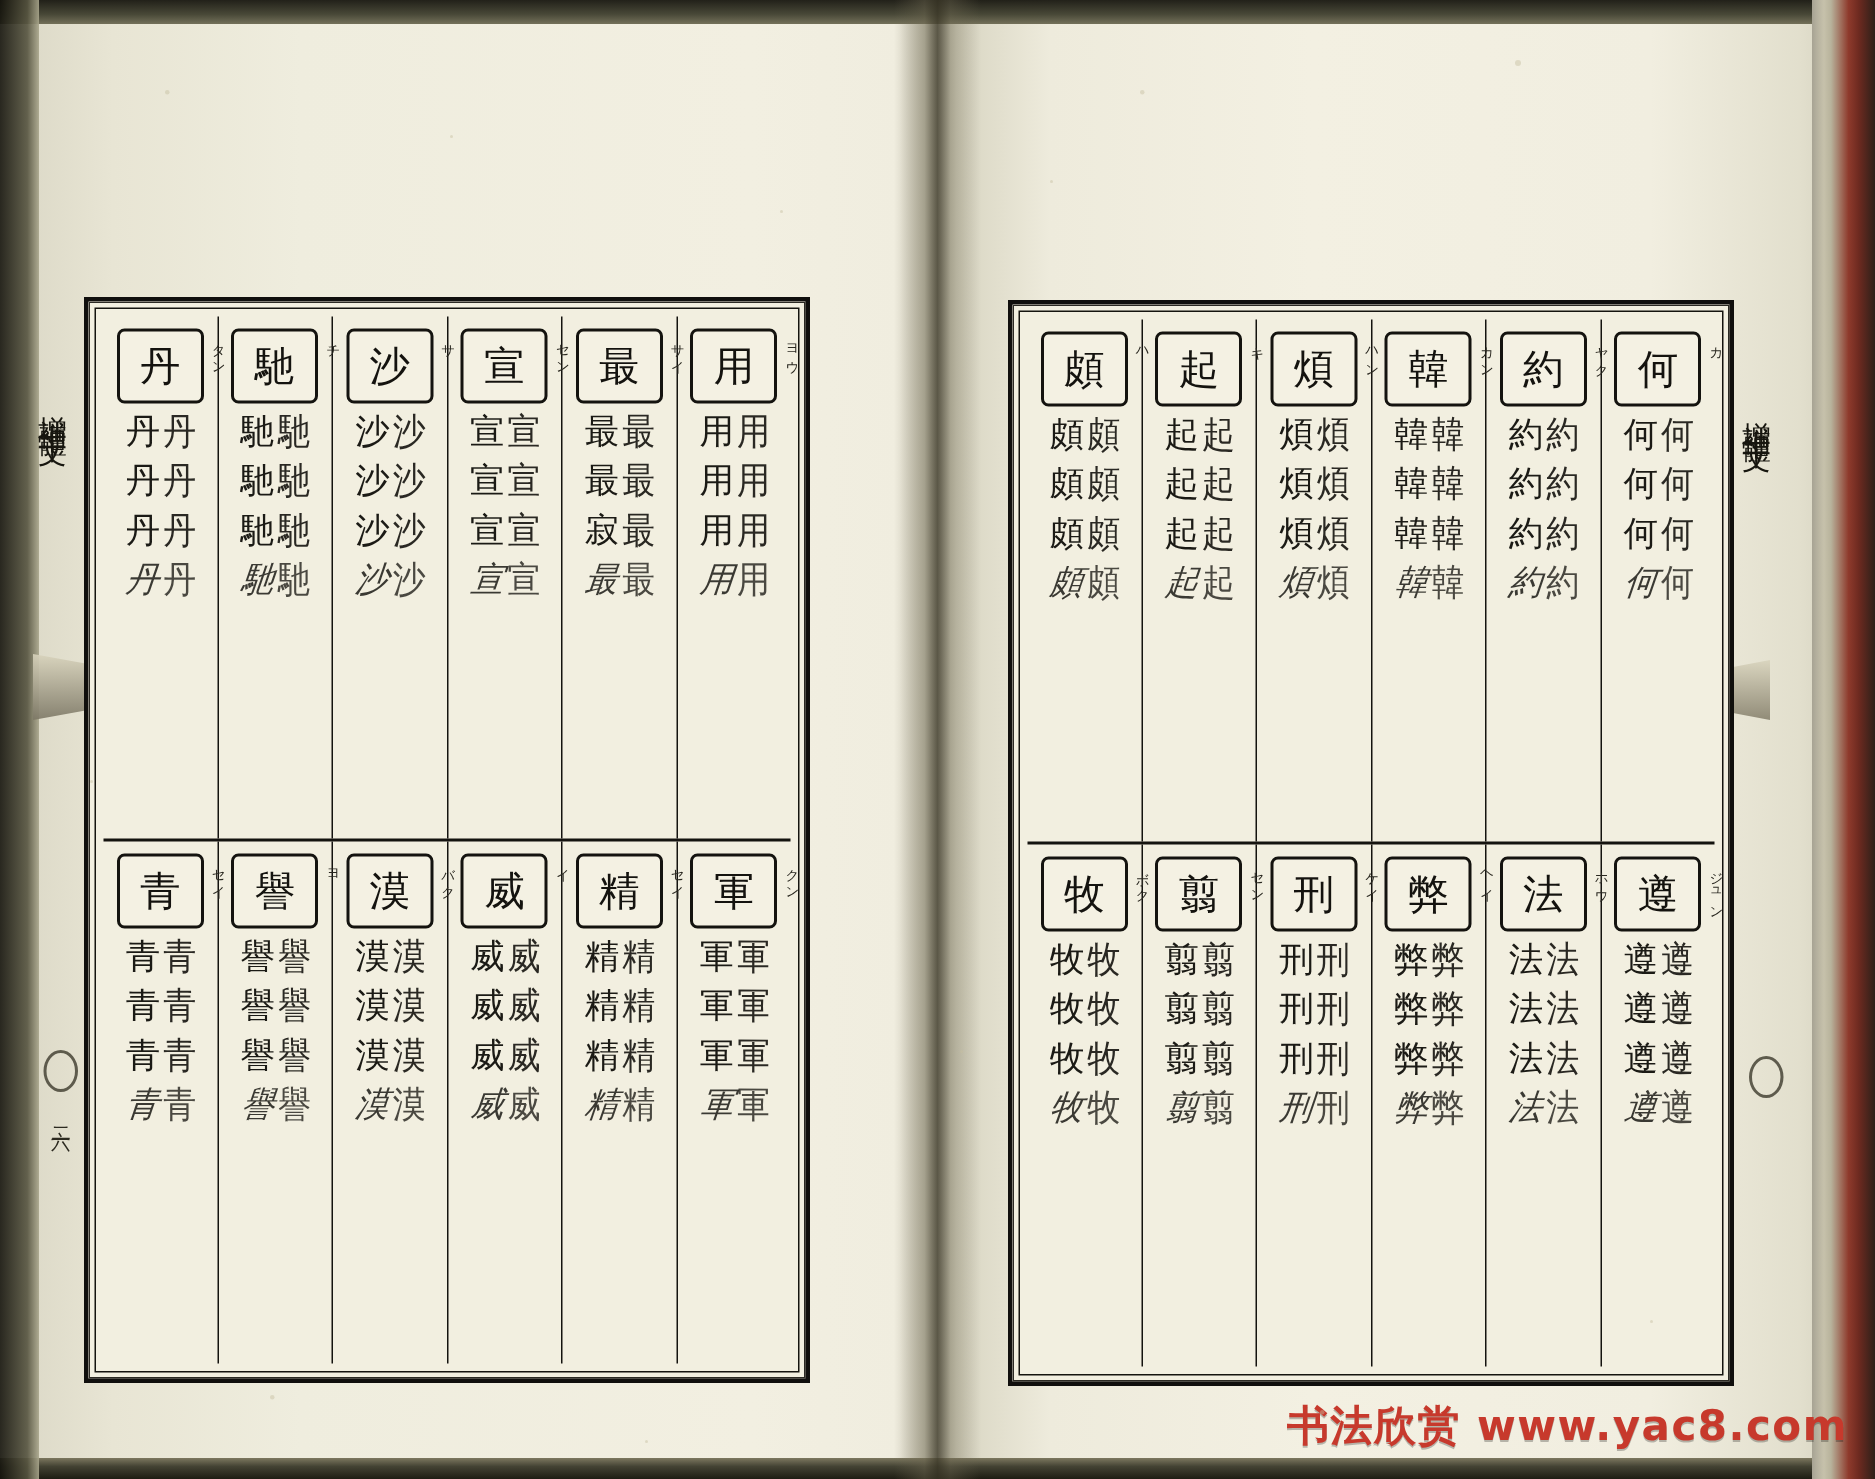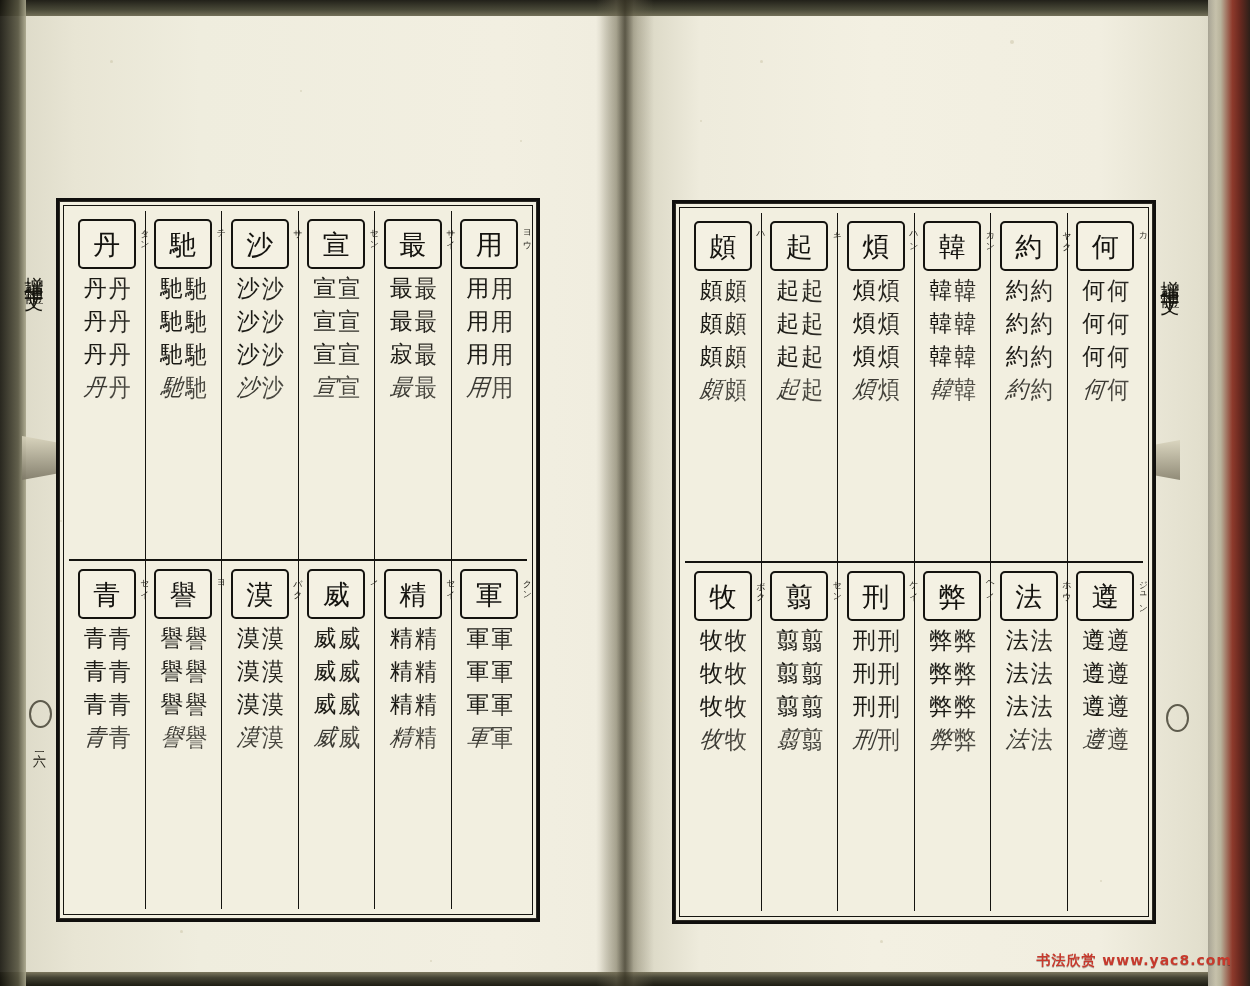--- a/index.html
+++ b/index.html
@@ -111,21 +111,21 @@
   .clasp2{
     position:absolute;left:1150px;top:440px;width:30px;height:40px;
     background:linear-gradient(180deg,#d8d3bc,#827c68);
     clip-path:polygon(100% 0,0 14%,0 86%,100% 100%);
     opacity:.85;
   }
 
   
   #watermark{
     position:absolute;right:18px;bottom:16px;
-    font-size:14px;color:#c7392c;font-weight:bold;
+    font-size:28px;color:#c7392c;font-weight:bold;
     font-family:"DejaVu Sans",sans-serif;letter-spacing:1px;
     text-shadow:0 1px 0 rgba(0,0,0,.25);
   }
 </style>
 </head>
 <body>
 
 <div id="page">
 
   <div class="book"></div>

